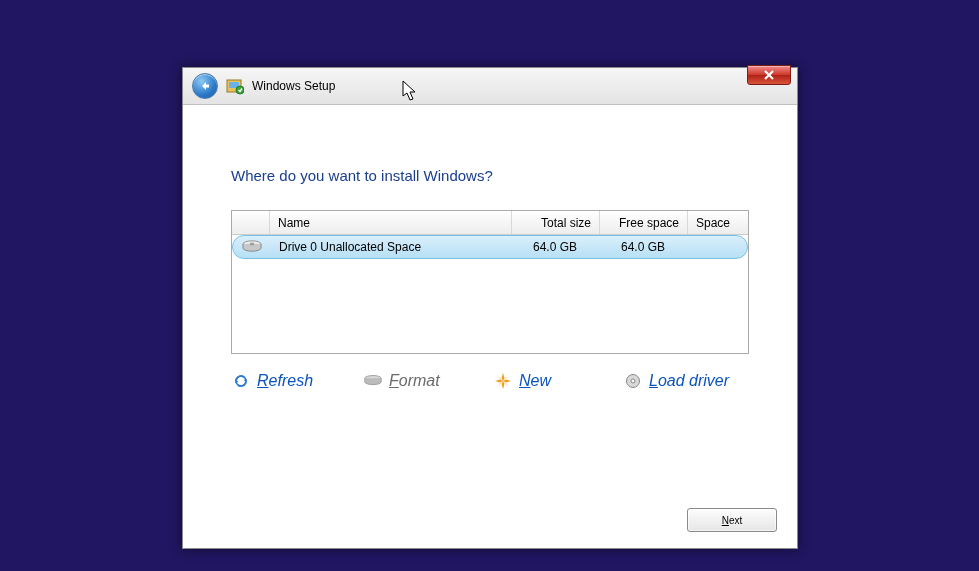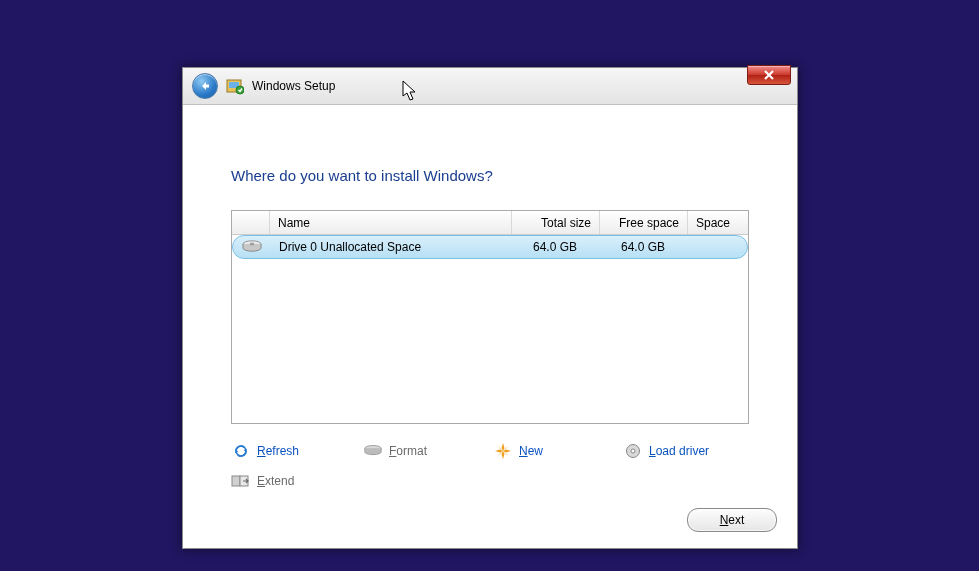--- a/index.html
+++ b/index.html
@@ -86,21 +86,21 @@
       margin-top: 44px;
     }
     .heading {
       font-size: 15px;
       color: #1a3e8f;
       font-weight: 400;
       margin-bottom: 26px;
     }
     .drive-table {
       border: 1px solid #aaa;
-      height: 214px;
+      height: 144px;
       background: #fff;
       display: flex;
       flex-direction: column;
     }
     .thead {
       display: flex;
       height: 24px;
       background: linear-gradient(to bottom, #fff, #ededed);
       border-bottom: 1px solid #ccc;
     }
@@ -136,40 +136,41 @@
     .actions {
       display: grid;
       grid-template-columns: 132px 130px 130px 120px;
       row-gap: 12px;
       margin-top: 18px;
     }
     .action {
       display: flex;
       align-items: center;
       gap: 6px;
-      font-size: 12px;
-      cursor: pointer;
+      font-size: 16px;
+      cursor: pointer;
+      font-style: italic;
     }
     .action.disabled .lbl { color: #6a6a6a; }
     .action .lbl { color: #0a53be; text-decoration: none; }
     .action.disabled { cursor: default; }
     .action .lbl u { text-decoration: underline; }
     .action-icon { width: 20px; height: 18px; display:flex; align-items:center; justify-content:center; }
     .footer {
       position: absolute;
       bottom: 16px;
       right: 20px;
     }
     .next-btn {
       width: 90px;
       height: 24px;
       background: linear-gradient(to bottom, #fdfdfd, #e6e6e6);
       border: 1px solid #8a8a8a;
-      border-radius: 11px;
-      font-size: 12px;
+      border-radius: 3px;
+      font-size: 10px;
       cursor: pointer;
       box-shadow: inset 0 0 0 1px rgba(255,255,255,0.6);
     }
     .cursor {
       position: absolute;
       left: 402px;
       top: 80px;
       width: 16px;
       height: 22px;
       z-index: 100;
@@ -272,30 +273,20 @@
       </div>
       <div class="action">
         <span class="action-icon">
           <svg width="18" height="16" viewBox="0 0 18 16">
             <circle cx="9" cy="8" r="6.5" fill="#d8d8d8" stroke="#888"></circle>
             <circle cx="9" cy="8" r="2" fill="#fff" stroke="#888"></circle>
           </svg>
         </span>
         <span class="lbl"><u>L</u><span>oad driver</span></span>
       </div>
-      <div class="action disabled">
-        <span class="action-icon">
-          <svg width="20" height="16" viewBox="0 0 20 16">
-            <rect x="1" y="3" width="8" height="10" fill="#d0d0d0" stroke="#8a8a8a"></rect>
-            <rect x="9" y="3" width="8" height="10" fill="#e8e8e8" stroke="#8a8a8a"></rect>
-            <path d="M12 8 h5 m-2 -2 l2 2 l-2 2" stroke="#6a6a6a" stroke-width="1.2" fill="none"></path>
-          </svg>
-        </span>
-        <span class="lbl"><u>E</u><span>xtend</span></span>
-      </div>
     </div>
   </div>
 
   <div class="footer">
     <button class="next-btn"><u>N</u><span>ext</span></button>
   </div>
 </div>
 
 <svg class="cursor" viewBox="0 0 16 22">
   <path d="M1 1 L1 16 L5 13 L8 20 L11 19 L8 12 L13 12 Z" fill="#fff" stroke="#000" stroke-width="1"></path>

